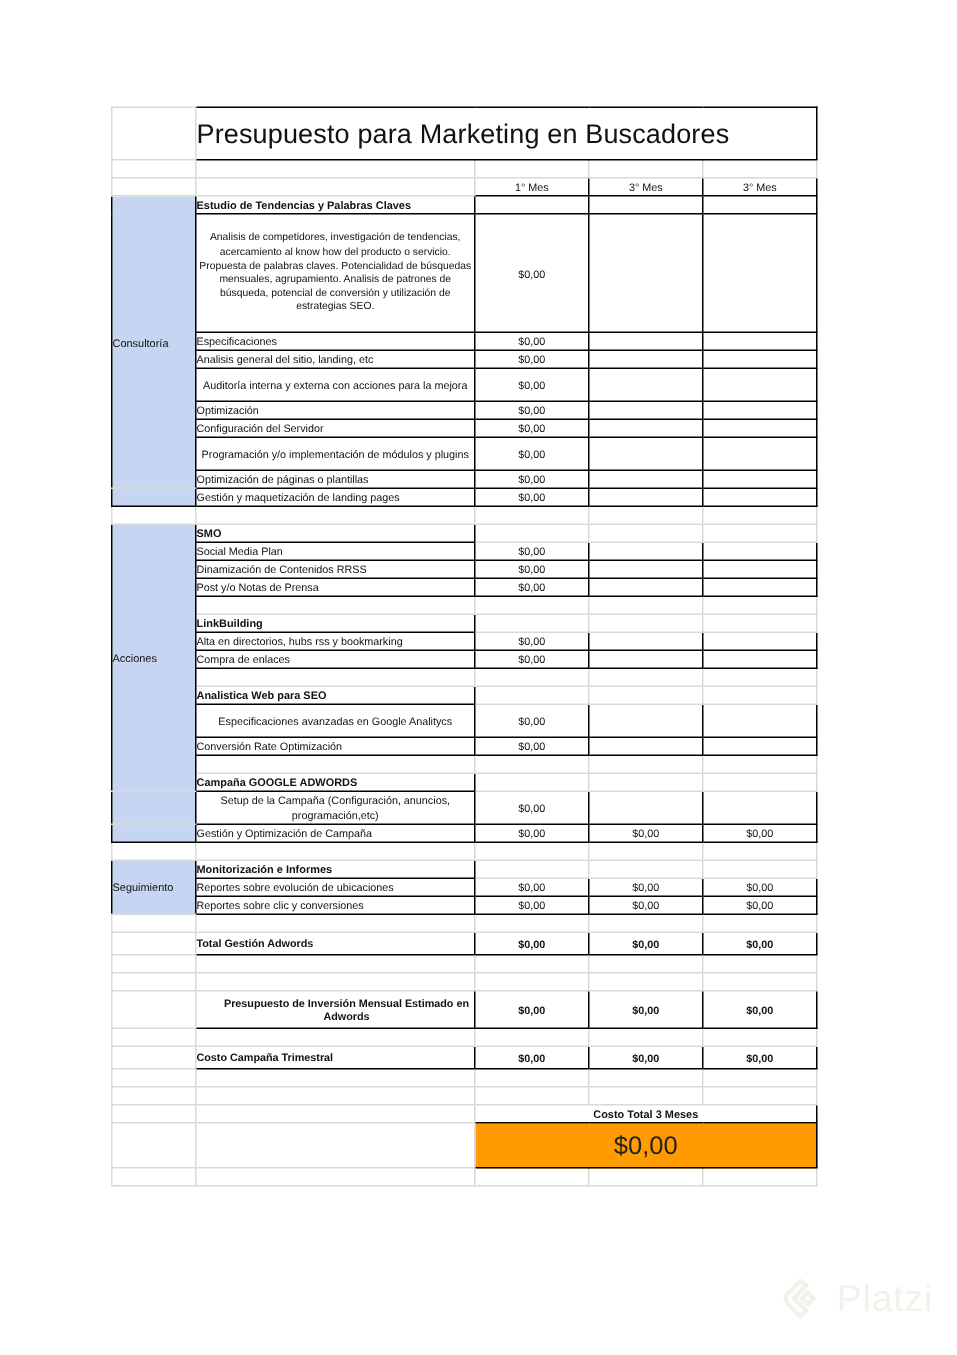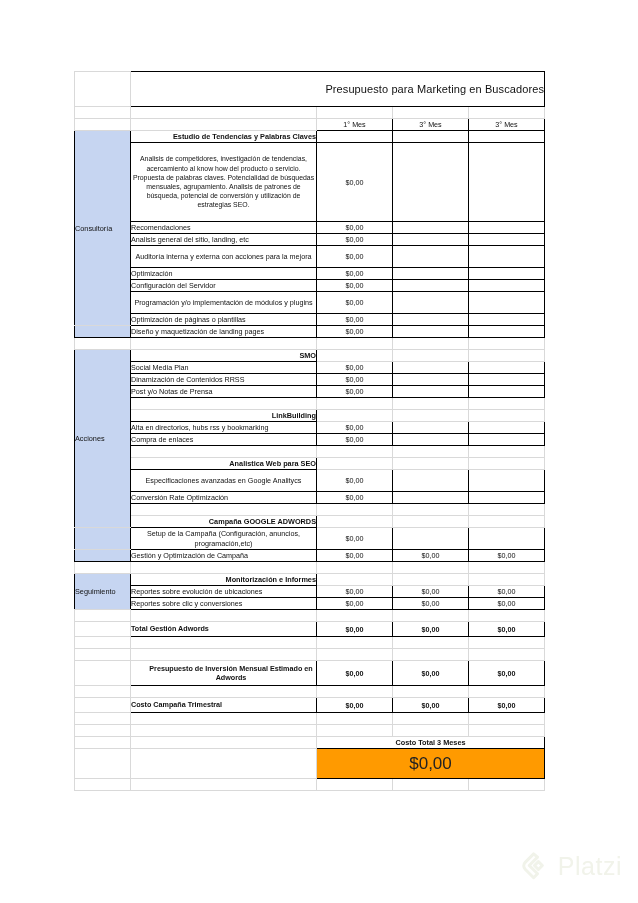--- a/index.html
+++ b/index.html
@@ -40,27 +40,27 @@
   .blk-t{border-top:1.4px solid #000 !important;}
   .blk-b{border-bottom:1.4px solid #000 !important;}
   .blk-l{border-left:1.4px solid #000 !important;}
   .blk-r{border-right:1.4px solid #000 !important;}
 
   .blue{background:#c6d5f1 !important;margin-top:39px;}
   .orange{background:#ff9a00 !important;}
   .bold{font-weight:bold;}
 
   .title-cell{
-    font-size:11px;
-    text-align:right;
+    font-size:18px;
+    text-align:left;
     background:#efefef;
     letter-spacing:.1px;
   }
   .month-hd{font-size:7.2px;text-align:center;margin-top:29px;}
-  .sect-hd{font-size:7.3px;font-weight:bold;text-align:right;background:#eeeeee;}
+  .sect-hd{font-size:7.3px;font-weight:bold;text-align:left;background:#eeeeee;}
   .money{font-size:7.2px;text-align:center;}
   .money-b{font-size:7.2px;text-align:center;font-weight:bold;}
   .desc{
     font-size:6.9px;
     text-align:center;
     line-height:9.2px;
     padding:1px 4px;
   }
   .rowlab{font-size:7.2px;text-align:left;padding-left:3px;line-height:9.2px;}
   .rowlab2{font-size:7.2px;text-align:center;padding-left:3px;line-height:9.4px;}
@@ -129,21 +129,21 @@
     </tr>
 
     <tr>
       <td class="desc blk" style="height:78px;">Analisis de competidores, investigación de tendencias, acercamiento al know how del producto o servicio. Propuesta de palabras claves. Potencialidad de búsquedas mensuales, agrupamiento. Analisis de patrones de búsqueda, potencial de conversión y utilización de estrategias SEO.</td>
       <td class="money blk">$0,00</td>
       <td class="blk"></td>
       <td class="blk"></td>
     </tr>
 
     <tr>
-      <td class="rowlab blk">Recomendaciones</td>
+      <td class="rowlab blk">Especificaciones</td>
       <td class="money blk">$0,00</td>
       <td class="blk"></td>
       <td class="blk"></td>
     </tr>
 
     <tr>
       <td class="rowlab blk">Analisis general del sitio, landing, etc</td>
       <td class="money blk">$0,00</td>
       <td class="blk"></td>
       <td class="blk"></td>
@@ -179,21 +179,21 @@
 
     <tr>
       <td class="rowlab blk">Optimización de páginas o plantillas</td>
       <td class="money blk">$0,00</td>
       <td class="blk"></td>
       <td class="blk"></td>
     </tr>
 
     <tr>
       <td class="blue blk-b blk-l blk-r"></td>
-      <td class="rowlab blk">Diseño y maquetización de landing pages</td>
+      <td class="rowlab blk">Gestión y maquetización de landing pages</td>
       <td class="money blk">$0,00</td>
       <td class="blk"></td>
       <td class="blk"></td>
     </tr>
 
     <tr>
       <td></td>
       <td></td>
       <td></td>
       <td></td>

